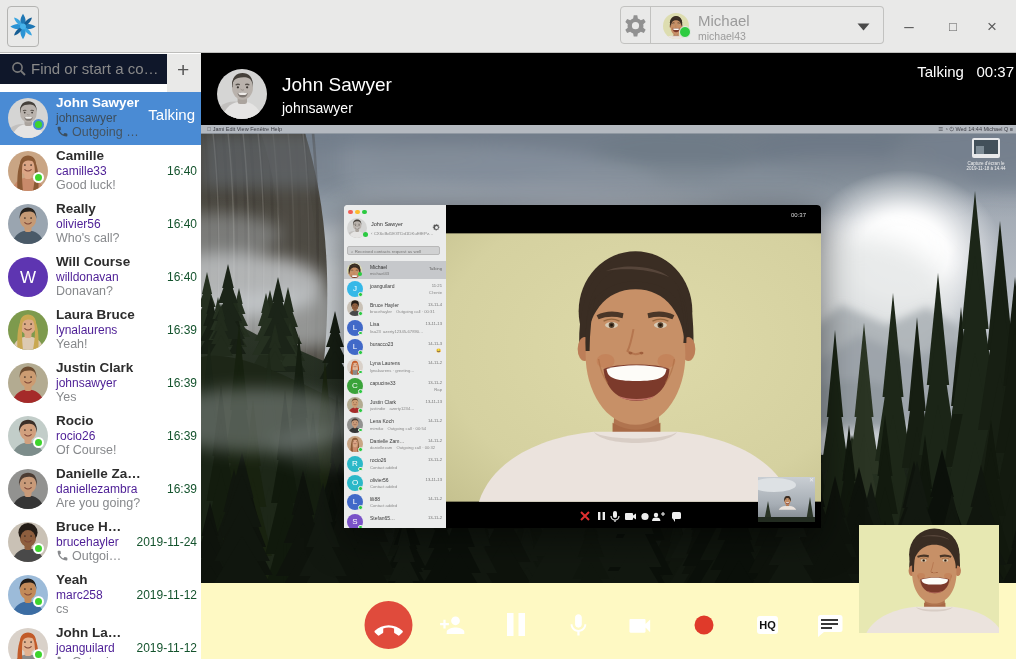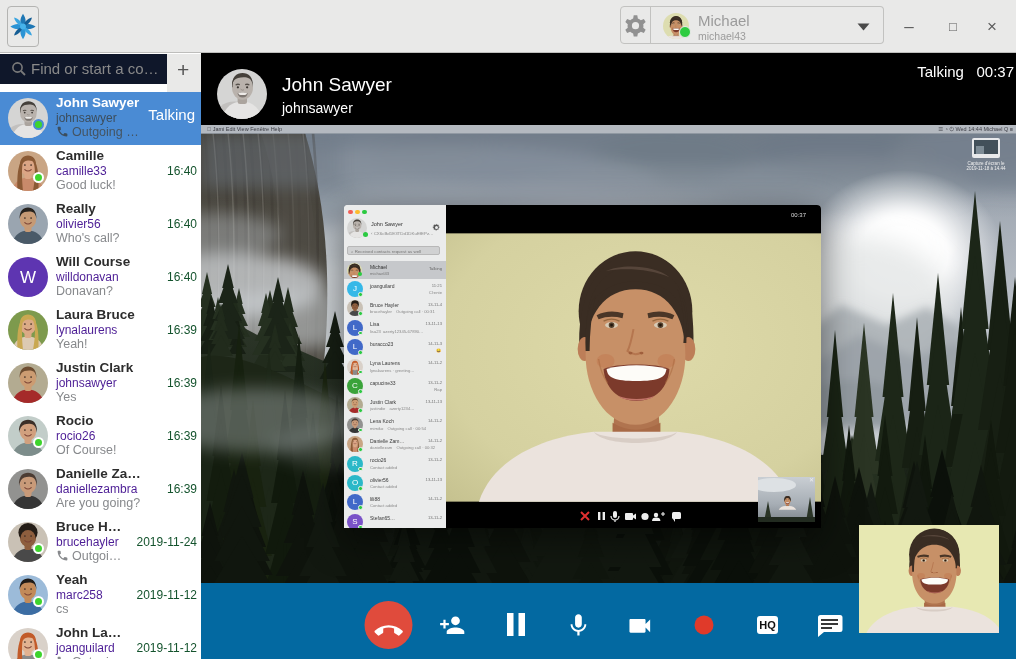--- a/index.html
+++ b/index.html
@@ -37,21 +37,21 @@
   #row0 .dot { border-color:#4a8bd4; }
   #mainhdr { left:201px; top:53px; width:815px; height:72px; background:#000; }
   #hdrav { left:16px; top:16px; width:50px; height:50px; border-radius:50%; overflow:hidden; }
   #hdrname { left:81px; top:21px; font-size:19px; color:#fff; }
   #hdrsub  { left:81px; top:47px; font-size:14px; color:#fff; }
   #hdrstat { right:2px; top:10px; font-size:15px; color:#fff; }
   #share { left:201px; top:125px; width:815px; height:458px; background:#9aa2ac; overflow:hidden; }
   #innerwin { position:absolute; left:143px; top:80px; width:477px; height:323px;
               border-radius:4px 4px 0 0; box-shadow:0 10px 36px rgba(0,0,0,.5); overflow:hidden;
               background:#eceded; }
-  #controls { left:201px; top:583px; width:815px; height:76px; background:#0369a1; }
+  #controls { left:201px; top:583px; width:815px; height:76px; background:#fef9c3; }
   #selfview { left:859px; top:525px; width:140px; height:108px; overflow:hidden; background:#e7e8b2;}
 </style>
 </head>
 <body>
 <div id="app">
   <svg width="0" height="0" style="position:absolute">
       <defs>
     <g id="manfigG">
 <ellipse cx="190" cy="78" rx="57" ry="60" fill="#3a2d23"></ellipse>
 <path d="M134,122 C130,64 152,20 194,20 C232,22 250,52 248,112 L240,112 C242,62 230,42 202,40 C170,38 150,62 144,92 Z" fill="#3a2d23"></path>

